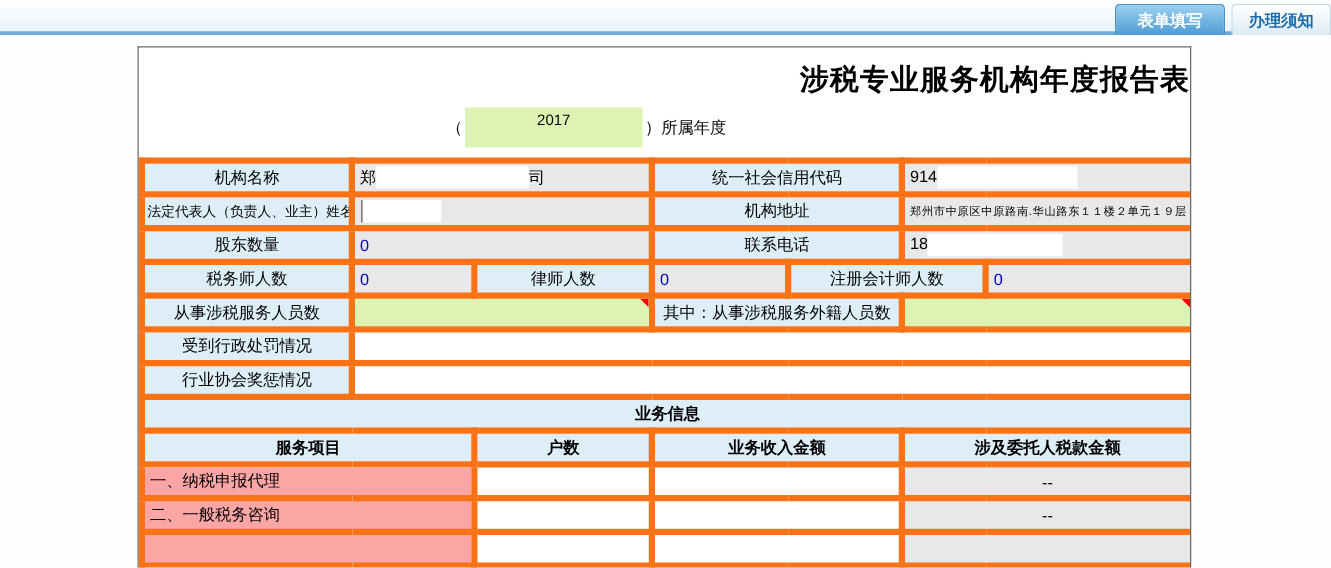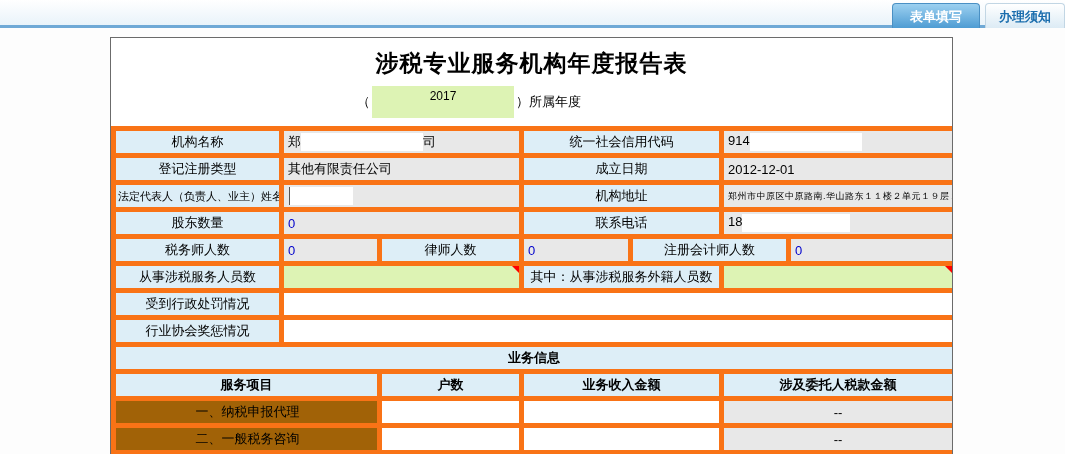--- a/index.html
+++ b/index.html
@@ -15,40 +15,40 @@
          border-radius:4px 4px 0 0; border:1px solid #c2d6e4; border-bottom:none;
          background:linear-gradient(#ffffff,#dcebf5); color:#1a6dad; cursor:pointer; }
   .tab.active { background:linear-gradient(#9cd0f0,#4e9cd3); color:#ffffff;
                 border-color:#4a90c4; }
   .tab-form { width:88px; margin-right:5px; }
   .tab-notice { width:80px; }
 
   
   .panel { position:absolute; left:110px; top:37px; width:843px; height:417px;
            background:#ffffff; border:1px solid #6b6b6b; border-bottom:none; overflow:hidden; }
-  .form-title { margin-top:10px; text-align:center; font-size:23px; font-weight:bold;
+  .form-title { margin-top:10px; text-align:right; font-size:23px; font-weight:bold;
                 letter-spacing:1px; color:#000; }
   .year-line { margin-top:12px; padding-left:246px; height:22px; display:flex;
                align-items:center; font-size:13px; color:#000; }
   .year-input { width:142px; height:32px; line-height:20px; background:#ddf3b4;
                 text-align:center; font-size:12px; margin:0 2px; }
 
   
   table { border-collapse:collapse; table-layout:fixed; width:841px; margin-top:13px; }
   td { border:5px solid #f97316; height:27px; font-size:13px; color:#000;
        overflow:hidden; white-space:nowrap; padding:0 2px; }
   td.lbl   { background:#ddeef7; text-align:center; }
   td.lbl-s { background:#ddeef7; text-align:left; font-size:11px; }
   td.val   { background:#e8e8e8; text-align:left; padding-left:4px; }
   td.blue  { color:#0000cc; }
   td.white { background:#ffffff; }
   td.green { background:#ddf3b4; position:relative; }
   td.sect  { background:#ddeef7; text-align:center; font-weight:bold;margin-top:40px; }
   td.bhead { background:#ddeef7; text-align:center; font-weight:bold; }
-  td.bname { background:#a16207; text-align:center; padding-left:4px; }
+  td.bname { background:#fca5a5; text-align:left; padding-left:4px; }
   td.dash  { background:#e8e8e8; text-align:center; }
   td.addr  { background:#e8e8e8; font-size:9px; letter-spacing:.5px; padding-left:4px; }
 
   .redact { display:inline-block; background:#ffffff; height:18px; vertical-align:middle; }
   .r-org    { width:122px; }
   .r-credit { width:112px; }
   .r-legal  { width:64px; margin-left:1px; border-left:1px solid #555; }
   .r-phone  { width:108px; }
 
   .corner { position:absolute; top:0; right:0; width:0; height:0;
@@ -86,26 +86,20 @@
     </colgroup>
 
     <tbody>
         <tr>
       <td class="lbl">机构名称</td>
       <td class="val" colspan="2"><span>郑</span><span class="redact r-org"></span><span>司</span></td>
       <td class="lbl" colspan="2">统一社会信用代码</td>
       <td class="val" colspan="2"><span>914</span><span class="redact r-credit"></span></td>
     </tr>
 
-    <tr>
-      <td class="lbl">登记注册类型</td>
-      <td class="val" colspan="2">其他有限责任公司</td>
-      <td class="lbl" colspan="2">成立日期</td>
-      <td class="val" colspan="2">2012-12-01</td>
-    </tr>
 
     <tr>
       <td class="lbl-s">法定代表人（负责人、业主）姓名</td>
       <td class="val" colspan="2"><span class="redact r-legal"></span></td>
       <td class="lbl" colspan="2">机构地址</td>
       <td class="addr" colspan="2">郑州市中原区中原路南.华山路东１１楼２单元１９层１９０１号</td>
     </tr>
 
     <tr>
       <td class="lbl">股东数量</td>

